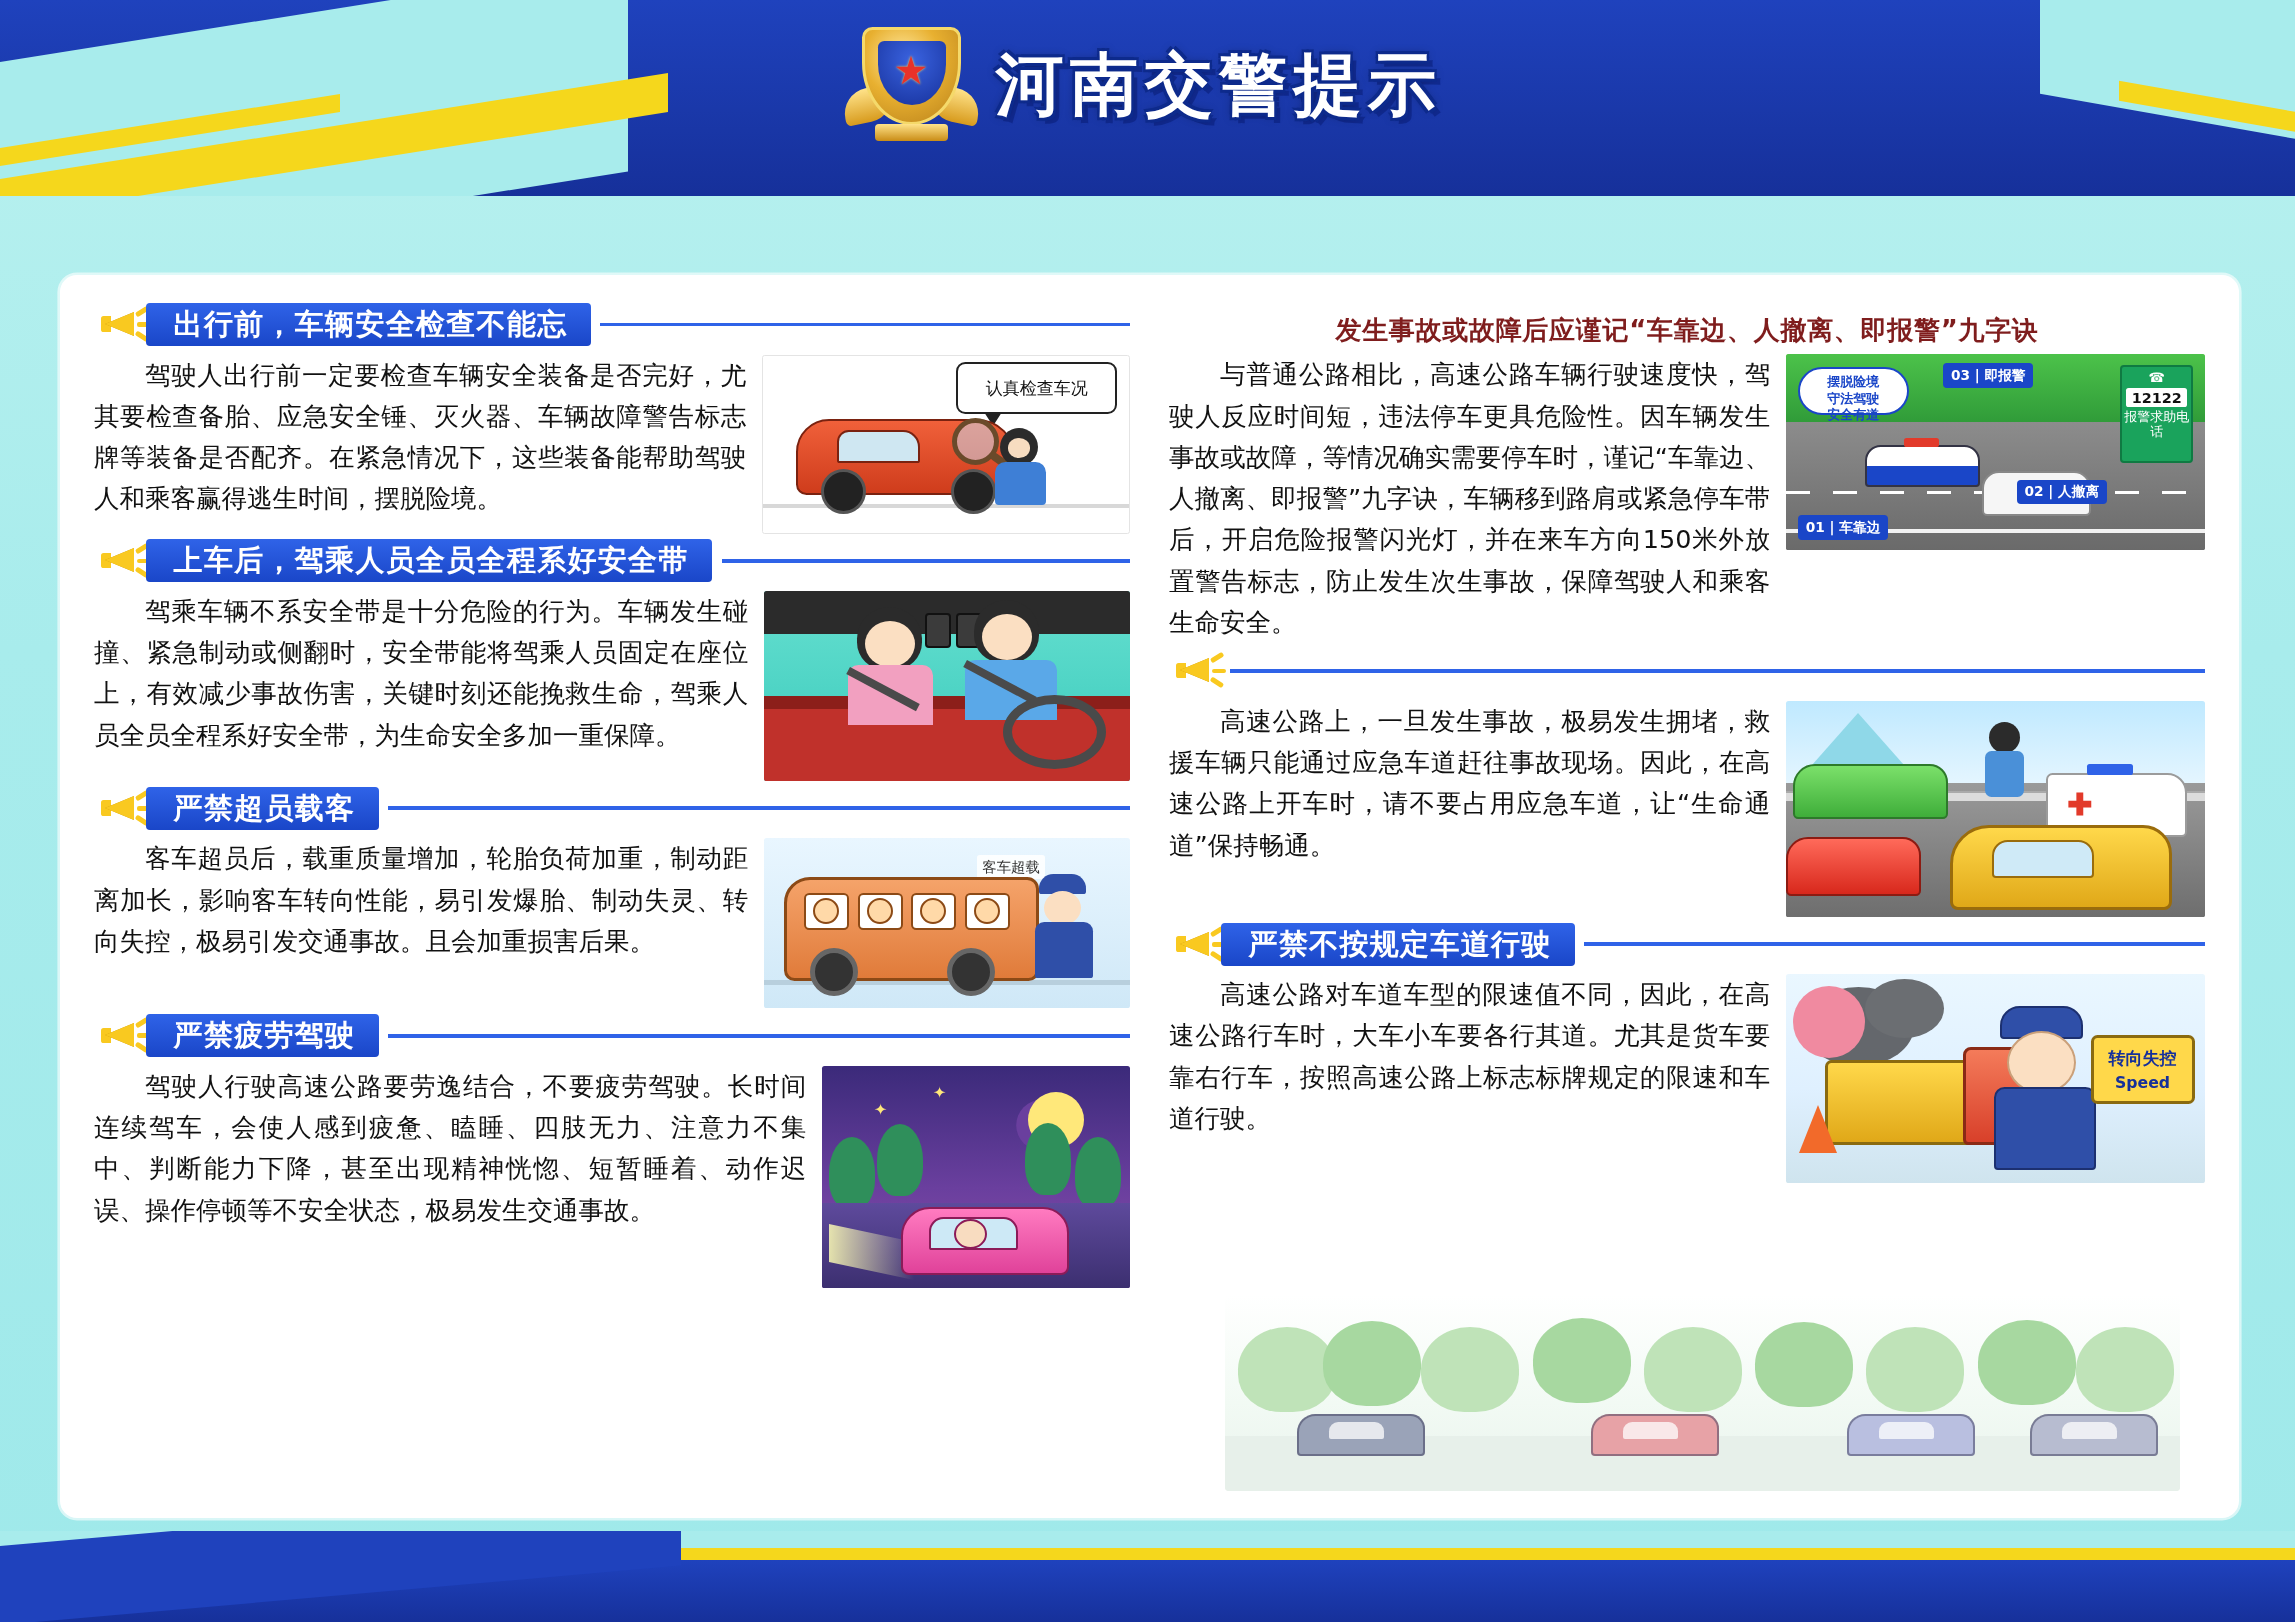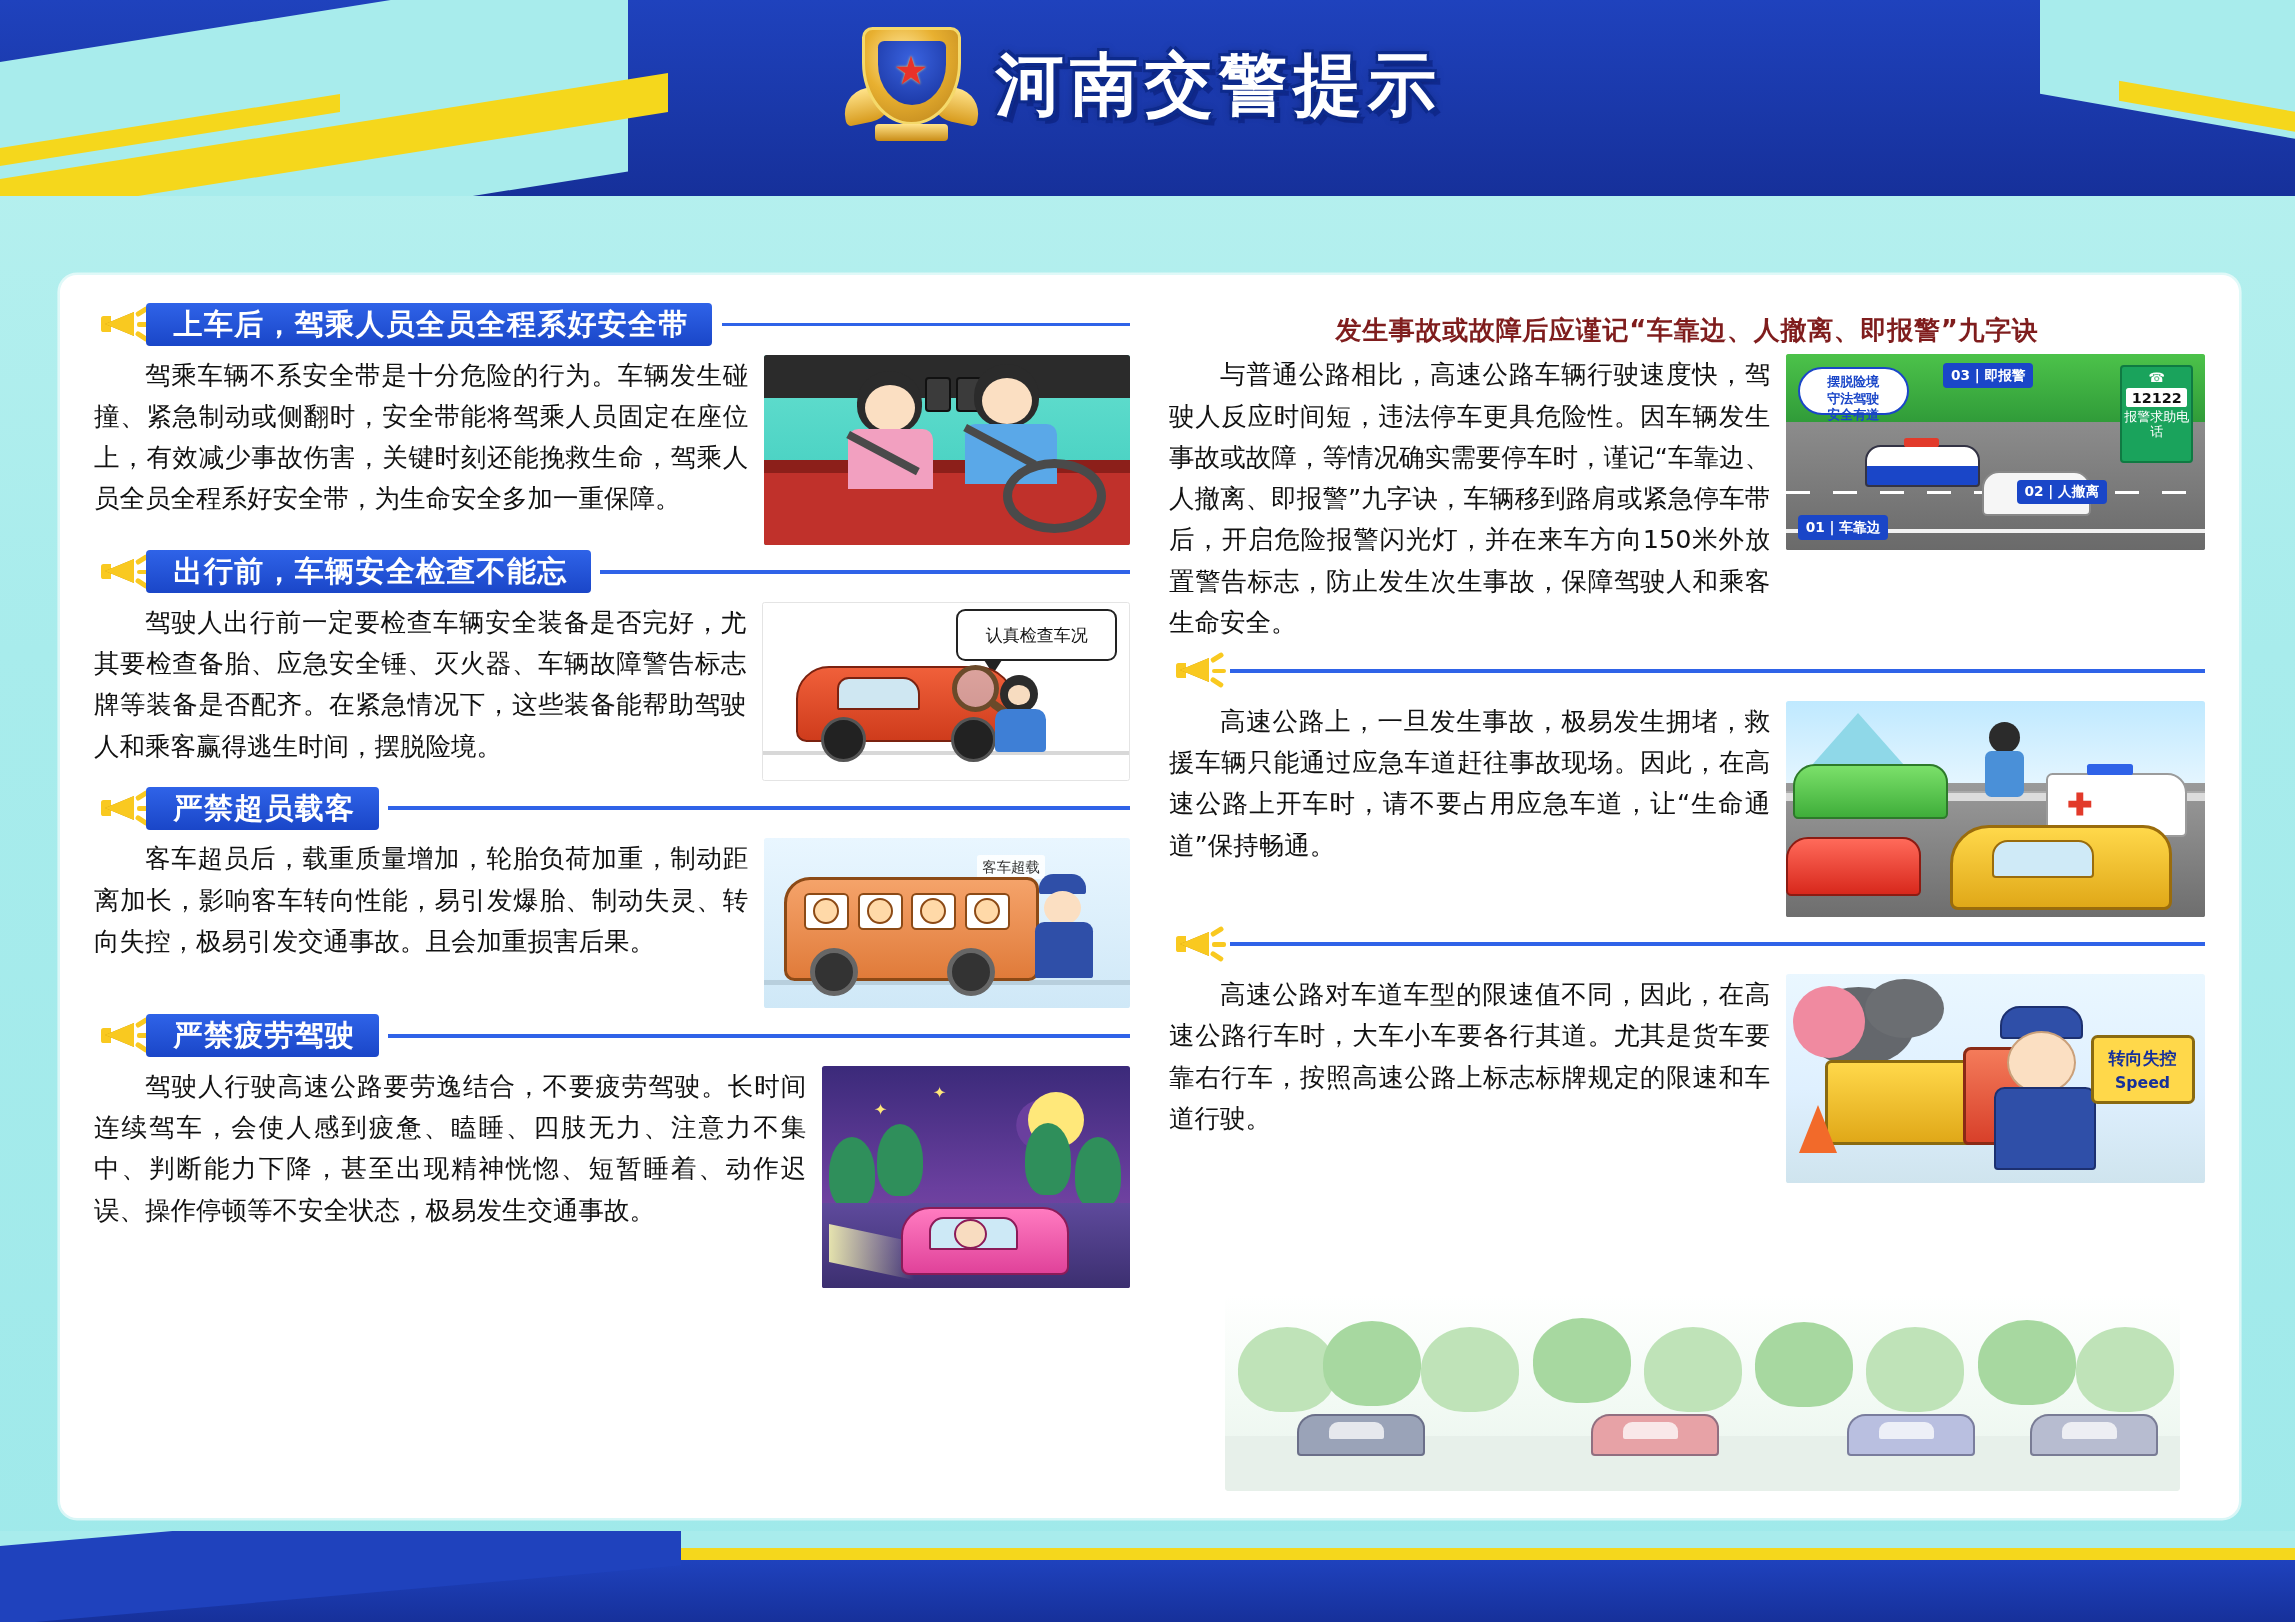--- a/index.html
+++ b/index.html
@@ -458,20 +458,52 @@
 
         <div class="sec">
           <div class="heading">
             <div class="megaphone">
               <div class="horn2"></div>
                 <div class="horn"></div>
               <div class="ray1"></div>
                 <div class="ray2"></div>
                 <div class="ray3"></div>
             </div>
+            <div class="heading-bar">出行前，车辆安全检查不能忘</div>
+            <div class="heading-line"></div>
+          </div>
+          <div class="body-row">
+            <div class="body-text">驾驶人出行前一定要检查车辆安全装备是否完好，尤其要检查备胎、应急安全锤、灭火器、车辆故障警告标志牌等装备是否配齐。在紧急情况下，这些装备能帮助驾驶人和乘客赢得逃生时间，摆脱险境。</div>
+            <div class="illus ill1">
+              <div class="bubble">认真检查车况</div>
+              <div class="ground"></div>
+              <div class="car">
+                  <div class="win"></div>
+                </div>
+              <div class="wheel w1"></div>
+                <div class="wheel w2"></div>
+              <div class="glass"></div>
+              <div class="person">
+                  <div class="head"></div>
+                  <div class="face"></div>
+                  <div class="body"></div>
+                </div>
+            </div>
+          </div>
+        </div>
+
+        <div class="sec">
+          <div class="heading">
+            <div class="megaphone">
+              <div class="horn2"></div>
+                <div class="horn"></div>
+              <div class="ray1"></div>
+                <div class="ray2"></div>
+                <div class="ray3"></div>
+            </div>
             <div class="heading-bar">上车后，驾乘人员全员全程系好安全带</div>
             <div class="heading-line"></div>
           </div>
           <div class="body-row">
             <div class="body-text">驾乘车辆不系安全带是十分危险的行为。车辆发生碰撞、紧急制动或侧翻时，安全带能将驾乘人员固定在座位上，有效减少事故伤害，关键时刻还能挽救生命，驾乘人员全员全程系好安全带，为生命安全多加一重保障。</div>
             <div class="illus ill2">
               <div class="roof"></div>
               <div class="buckle1"></div>
                 <div class="buckle2"></div>
               <div class="carbody"></div>
@@ -482,52 +514,20 @@
                   <div class="torso-pink"></div>
                   <div class="belt"></div>
                 </div>
               <div class="p-boy">
                   <div class="head2"></div>
                   <div class="face2"></div>
                   <div class="torso-blue"></div>
                   <div class="belt"></div>
                 </div>
               <div class="wheelring"></div>
-            </div>
-          </div>
-        </div>
-
-        <div class="sec">
-          <div class="heading">
-            <div class="megaphone">
-              <div class="horn2"></div>
-                <div class="horn"></div>
-              <div class="ray1"></div>
-                <div class="ray2"></div>
-                <div class="ray3"></div>
-            </div>
-            <div class="heading-bar">出行前，车辆安全检查不能忘</div>
-            <div class="heading-line"></div>
-          </div>
-          <div class="body-row">
-            <div class="body-text">驾驶人出行前一定要检查车辆安全装备是否完好，尤其要检查备胎、应急安全锤、灭火器、车辆故障警告标志牌等装备是否配齐。在紧急情况下，这些装备能帮助驾驶人和乘客赢得逃生时间，摆脱险境。</div>
-            <div class="illus ill1">
-              <div class="bubble">认真检查车况</div>
-              <div class="ground"></div>
-              <div class="car">
-                  <div class="win"></div>
-                </div>
-              <div class="wheel w1"></div>
-                <div class="wheel w2"></div>
-              <div class="glass"></div>
-              <div class="person">
-                  <div class="head"></div>
-                  <div class="face"></div>
-                  <div class="body"></div>
-                </div>
             </div>
           </div>
         </div>
 
         <div class="sec">
           <div class="heading">
             <div class="megaphone">
               <div class="horn2"></div>
                 <div class="horn"></div>
               <div class="ray1"></div>
@@ -666,20 +666,21 @@
 
         <div class="sec">
           <div class="heading">
             <div class="megaphone">
               <div class="horn2"></div>
                 <div class="horn"></div>
               <div class="ray1"></div>
                 <div class="ray2"></div>
                 <div class="ray3"></div>
             </div>
+            <div class="heading-bar">严禁不按规定车道行驶</div>
             <div class="heading-line"></div>
           </div>
           <div class="body-row">
             <div class="body-text">高速公路对车道车型的限速值不同，因此，在高速公路行车时，大车小车要各行其道。尤其是货车要靠右行车，按照高速公路上标志标牌规定的限速和车道行驶。</div>
             <div class="illus ill7">
               <div class="smoke"></div>
                 <div class="smoke2"></div>
               <div class="bigface"></div>
               <div class="truck"></div>
               <div class="truckcab"></div>

